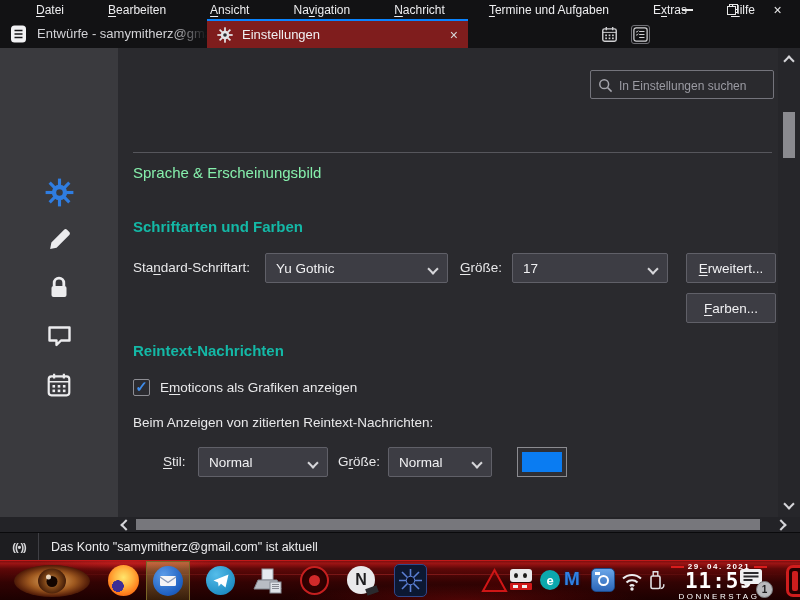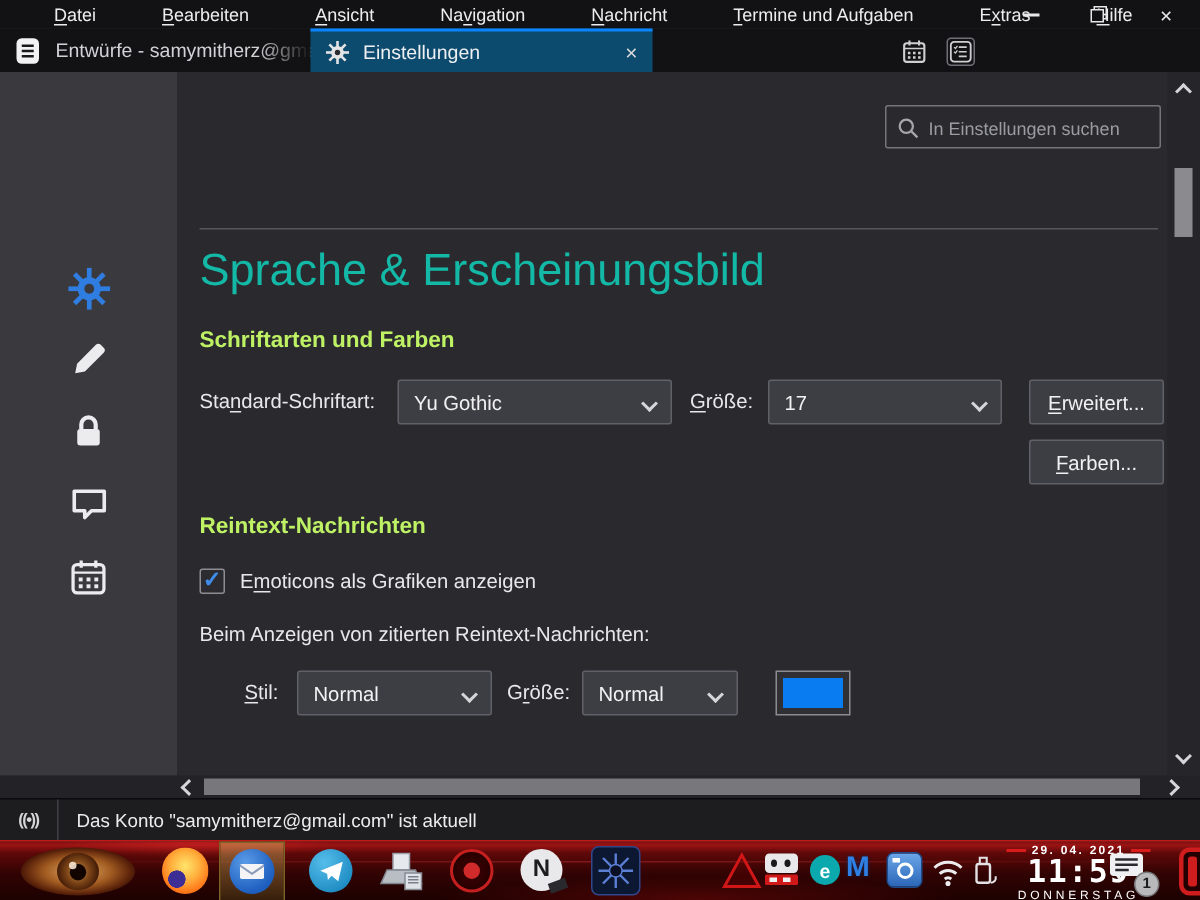--- a/index.html
+++ b/index.html
@@ -17,21 +17,21 @@
   .restore{position:relative;width:11px;height:11px;}
   .restore .r1{position:absolute;right:0;top:0;width:7px;height:7px;border:1px solid #e8e8e8;}
   .restore .r2{position:absolute;left:0;bottom:0;width:7px;height:7px;border:1px solid #e8e8e8;background:#121214;}
   .close-x{font-size:14px;line-height:14px;}
 
   
   .tabbar{position:absolute;left:0;top:19px;width:800px;height:29px;background:#121214;}
   .tab{position:absolute;top:0;height:29px;display:flex;align-items:center;box-sizing:border-box;
        font-size:13px;color:#d2d2d6;padding:0 10px;overflow:hidden;}
   .tab.inactive{left:0;width:207px;}
-  .tab.active{left:207px;width:228px;background:#0c4a6e;border-top:2px solid #0a84ff;color:#f0f0f2;}
+  .tab.active{left:207px;width:261px;background:#7f1d1d;border-top:2px solid #0a84ff;color:#f0f0f2;}
   .tab .icon{flex:0 0 auto;margin-right:9px;display:flex;}
   .tab-label{white-space:nowrap;}
   .tab .fade{position:absolute;right:0;top:0;bottom:0;width:36px;
              background:linear-gradient(90deg,rgba(18,18,20,0),#121214);}
   .tab-close{margin-left:auto;font-size:14px;color:#d8d8da;padding-left:8px;}
   .tabbar-tools{position:absolute;right:150px;top:6px;display:flex;gap:13px;}
   .tool-ic{display:flex;align-items:center;justify-content:center;}
   .tool-ic.boxed{border:1px solid #707076;border-radius:3px;padding:1px;}
 
   
@@ -40,22 +40,22 @@
 
   
   .content{position:absolute;left:118px;top:48px;width:660px;height:469px;background:#2a2a2e;}
   .searchbox{position:absolute;left:472px;top:22px;width:184px;height:29px;box-sizing:border-box;
              border:1px solid #74747c;border-radius:2px;background:#2a2a2e;}
   .searchbox input{position:absolute;left:26px;top:0;width:150px;height:27px;border:none;background:transparent;
              color:#e8e8ea;font-size:12px;font-family:"Liberation Sans",sans-serif;outline:none;}
   .searchbox input::placeholder{color:#9b9ba3;}
   .search-ic{position:absolute;left:7px;top:7px;}
   .divider{position:absolute;left:15px;top:104px;width:639px;height:1px;background:#56565c;}
-  .page-title{position:absolute;left:15px;top:116px;font-size:30px;font-weight:300;color:#14b8a6;}
-  .sec-h{position:absolute;left:15px;font-size:15px;font-weight:bold;color:#bef264;}
+  .page-title{position:absolute;left:15px;top:116px;font-size:15px;font-weight:300;color:#86efac;}
+  .sec-h{position:absolute;left:15px;font-size:15px;font-weight:bold;color:#14b8a6;}
   .label{position:absolute;font-size:13.5px;color:#e8e8ea;line-height:30px;white-space:nowrap;}
   .select,.btn{position:absolute;height:30px;background:#3d3d44;border:1px solid #606068;border-radius:2px;
        color:#f1f1f3;font-size:13.5px;display:flex;align-items:center;box-sizing:border-box;cursor:default;}
   .select{padding:0 26px 0 10px;}
   .btn{justify-content:center;}
   .chev{display:inline-block;width:6px;height:6px;border-right:2px solid #d6d6da;border-bottom:2px solid #d6d6da;}
   .chev.down{transform:rotate(45deg);}
   .chev.up{transform:rotate(-135deg);}
   .chev.left{transform:rotate(135deg);}
   .chev.right{transform:rotate(-45deg);}

